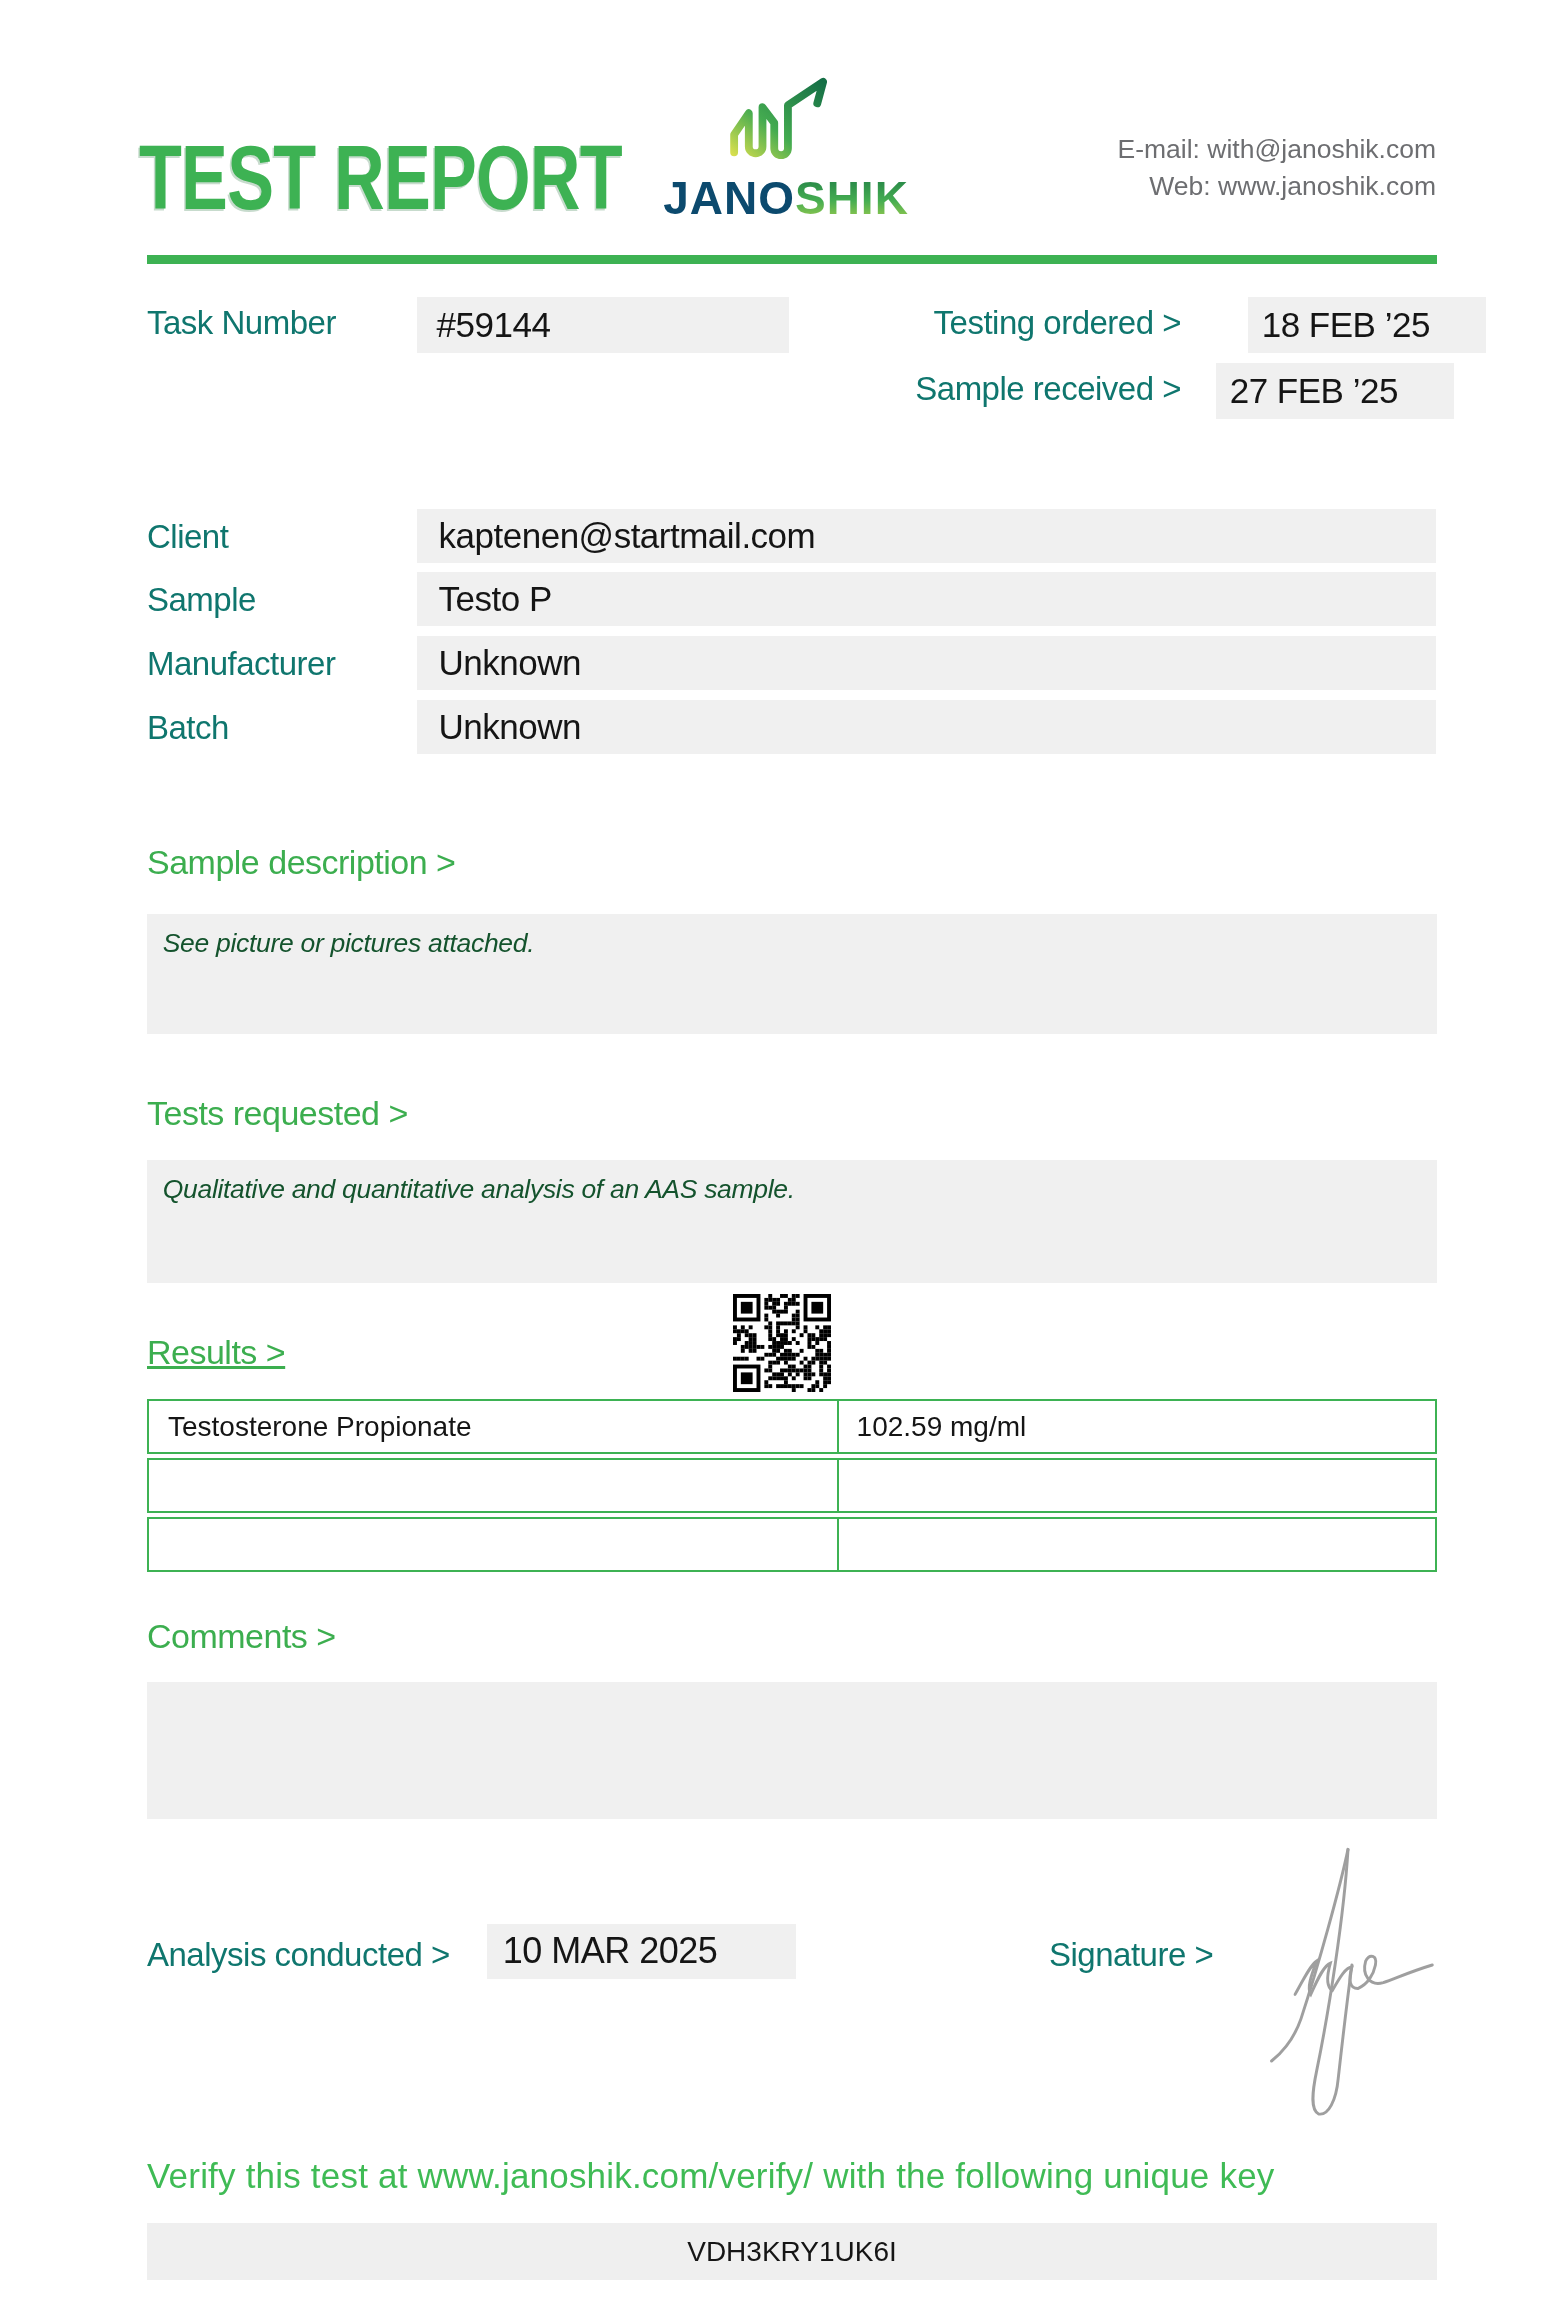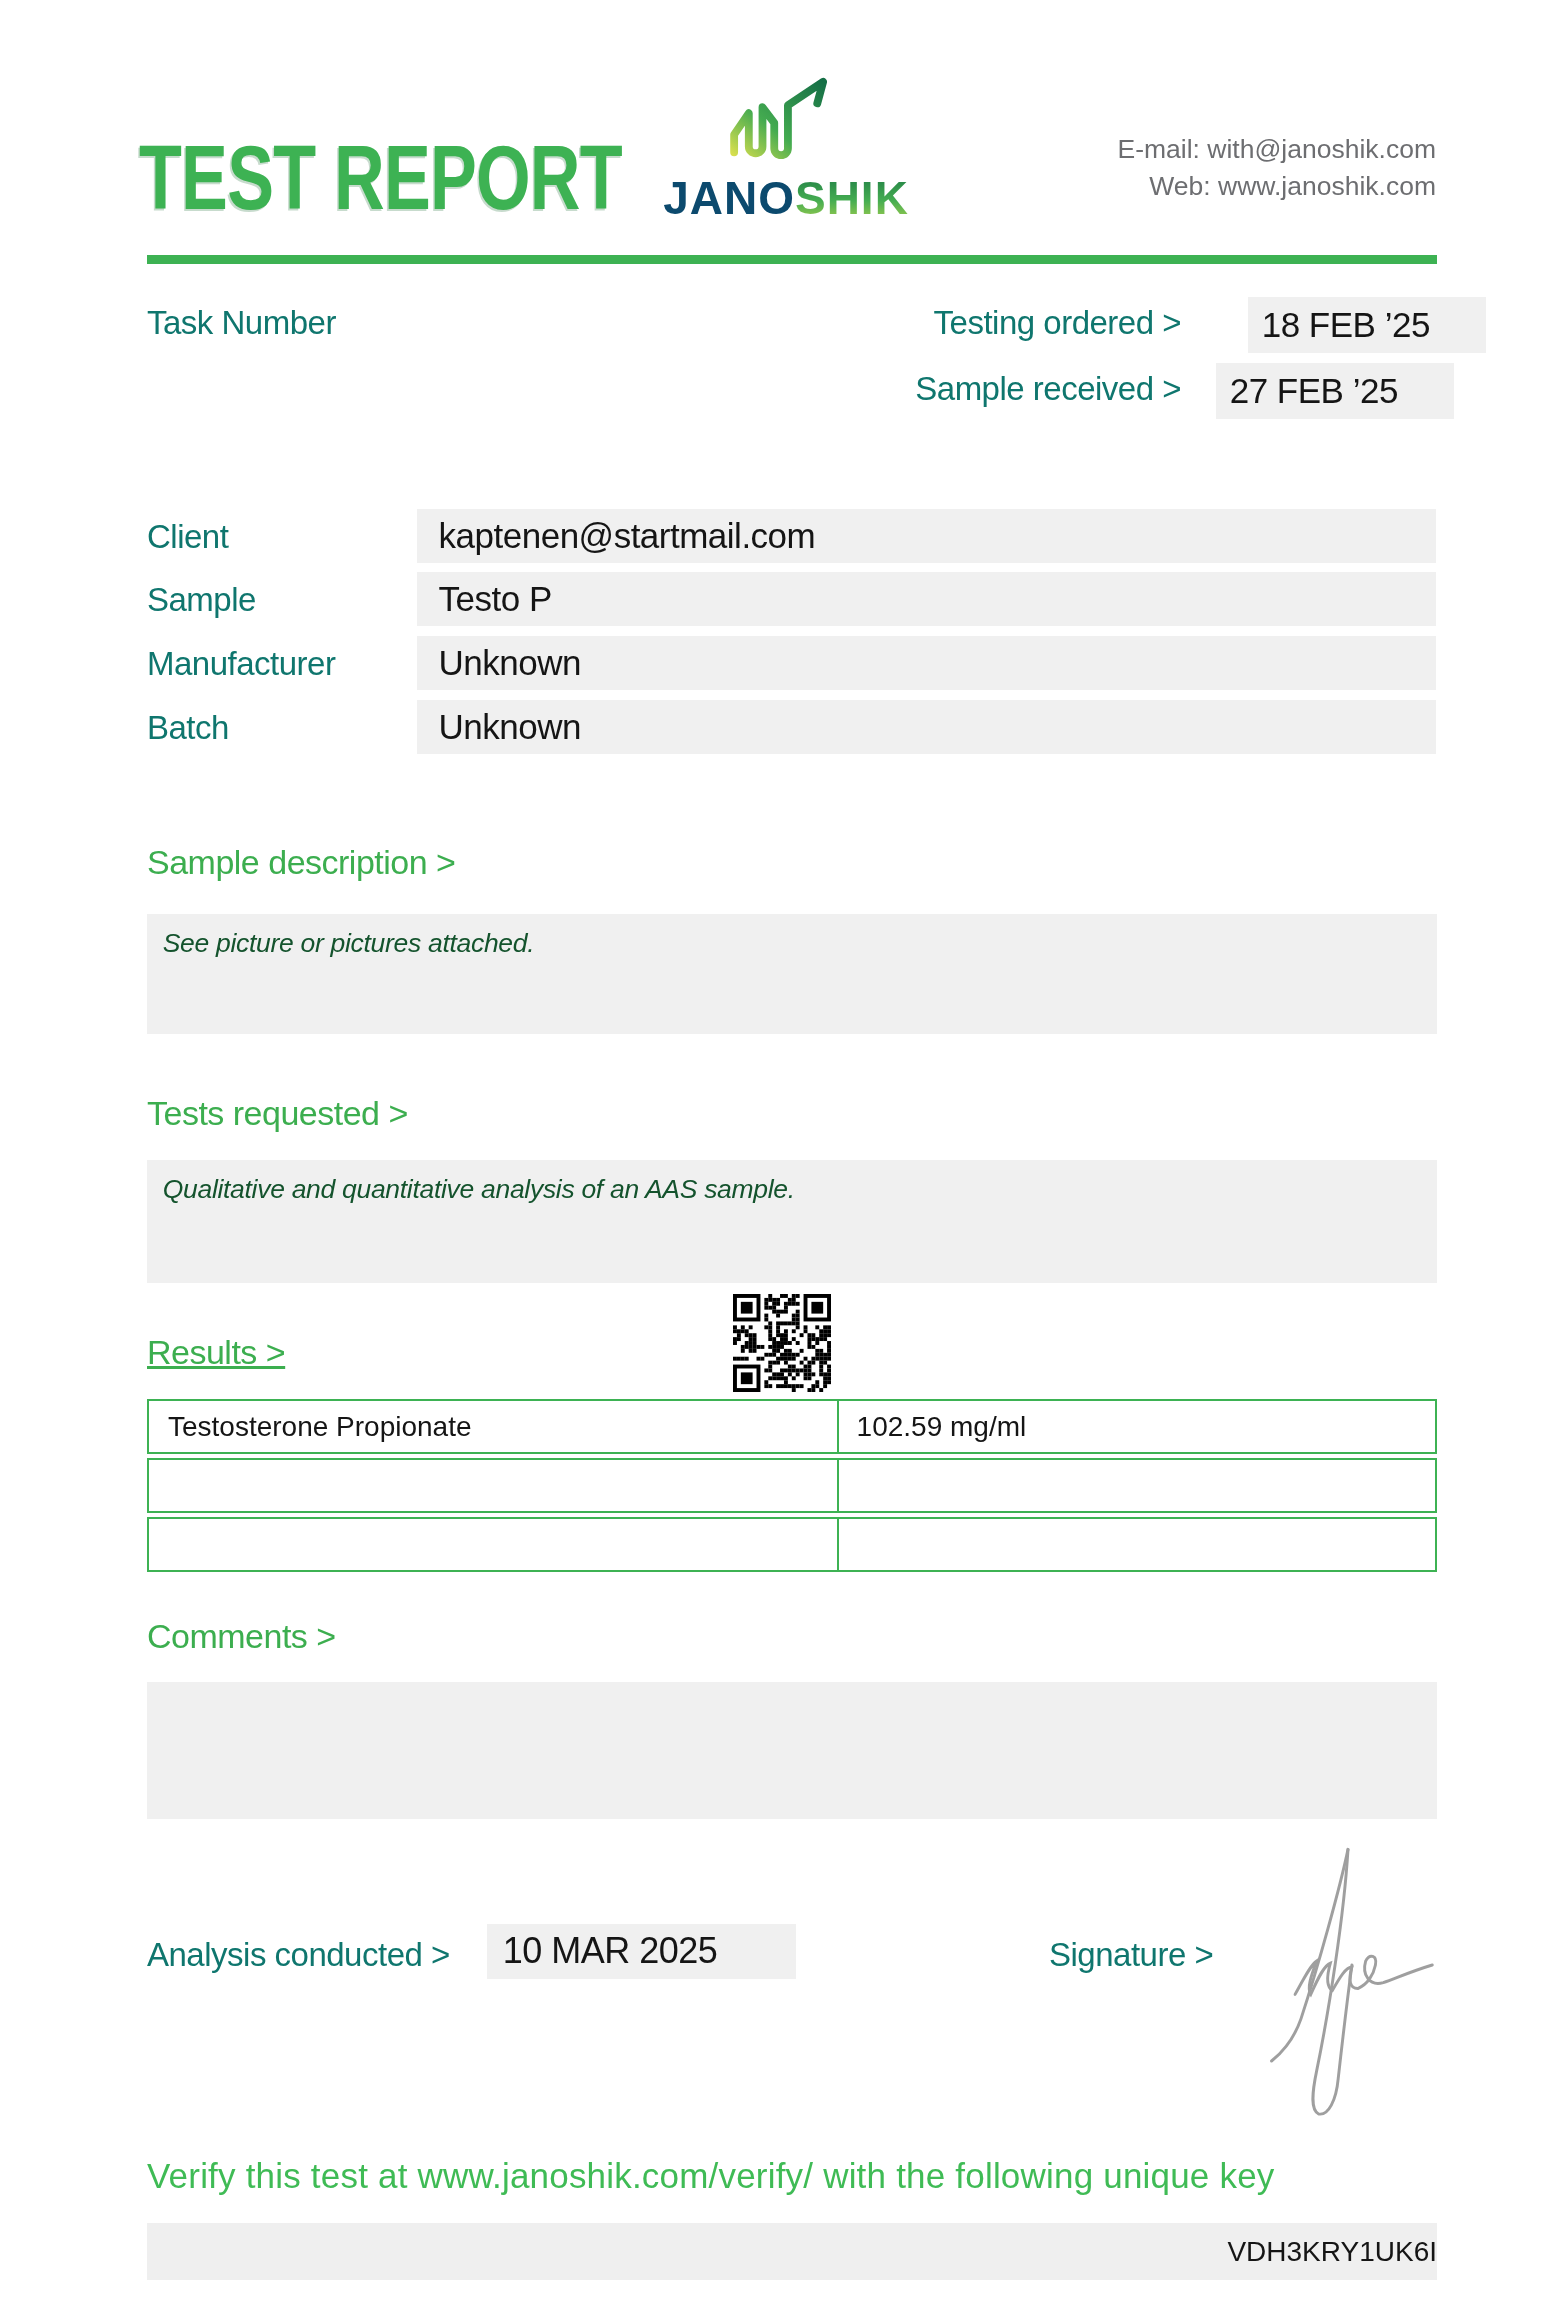--- a/index.html
+++ b/index.html
@@ -85,21 +85,21 @@
   }
 
   .verify-line{
     left:147px;top:2156px;width:1290px;
     color:#3fbb55;font-size:35px;letter-spacing:0.2px;
     white-space:nowrap;
   }
   .key-box{
     left:147px;top:2223px;width:1290px;height:57px;
     background:#efefef;
-    text-align:right;
+    text-align:center;
     font-size:28px;line-height:57px;color:#151515;
   }
   svg{display:block;}
 </style>
 </head>
 <body>
 
 <div class="page">
 
   <div class="abs title">TEST REPORT</div>
@@ -122,20 +122,23 @@
   </div>
 
   <div class="abs contact">
     <div>E-mail: with@janoshik.com</div>
     <div>Web: www.janoshik.com</div>
   </div>
 
   <div class="abs rule"></div>
 
   <div class="abs glabel" style="left:147px;top:304px;">Task Number</div>
+  <div class="abs vbox" style="left:417px;top:297px;width:372px;height:56px;">
+    <div class="vtext" style="padding:7.8px 0 0 19.6px;">#59144</div>
+  </div>
 
   <div class="abs glabel right-label" style="left:843px;top:304px;width:338px;">Testing ordered  &gt;</div>
   <div class="abs vbox" style="left:1248px;top:297px;width:238px;height:56px;">
     <div class="vtext" style="padding:7.8px 0 0 13.7px;">18 FEB ’25</div>
   </div>
 
   <div class="abs glabel right-label" style="left:843px;top:370px;width:338px;">Sample received &gt;</div>
   <div class="abs vbox" style="left:1216px;top:363px;width:238px;height:56px;">
     <div class="vtext" style="padding:7.8px 0 0 13.7px;">27 FEB ’25</div>
   </div>

